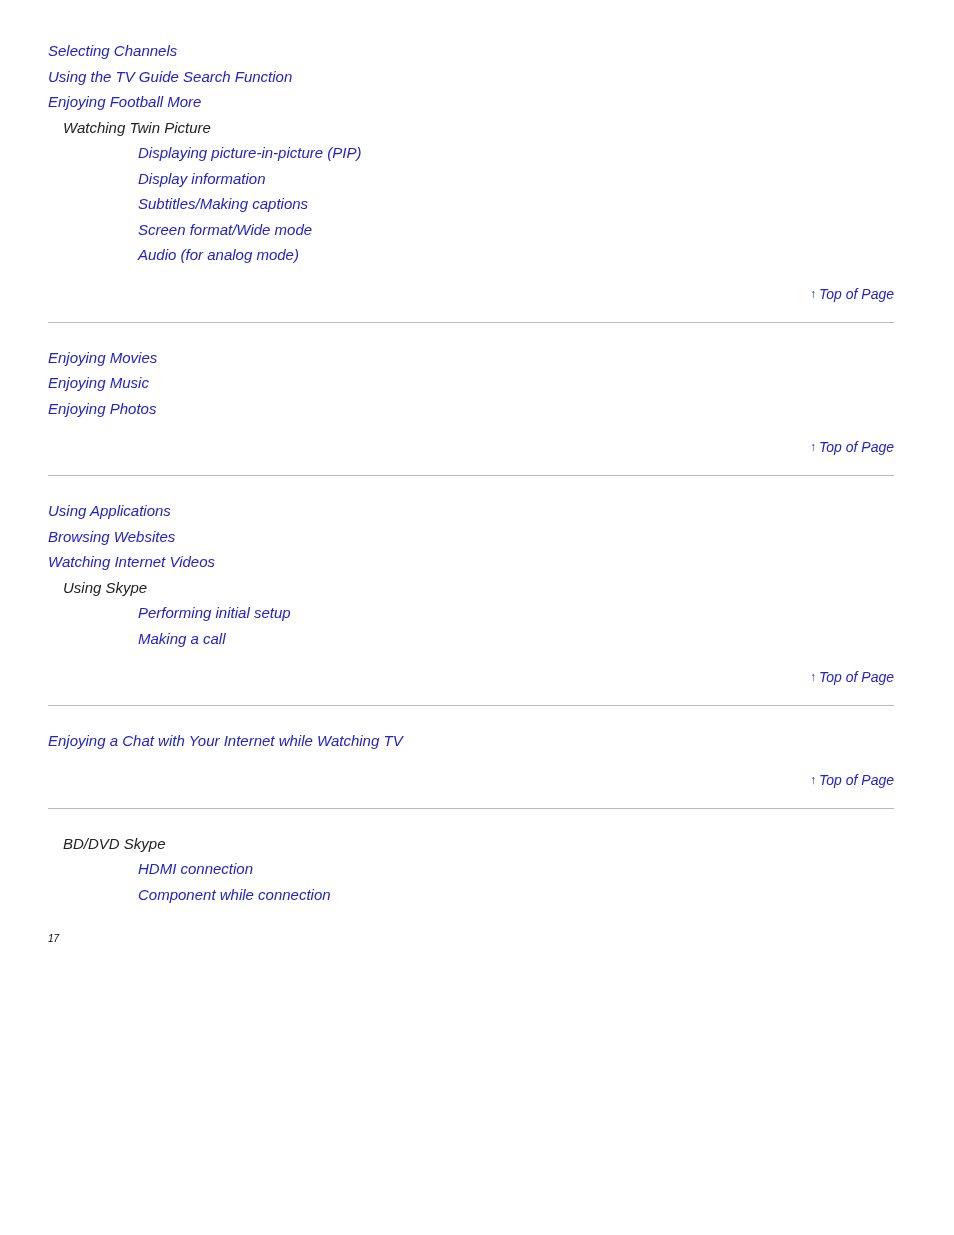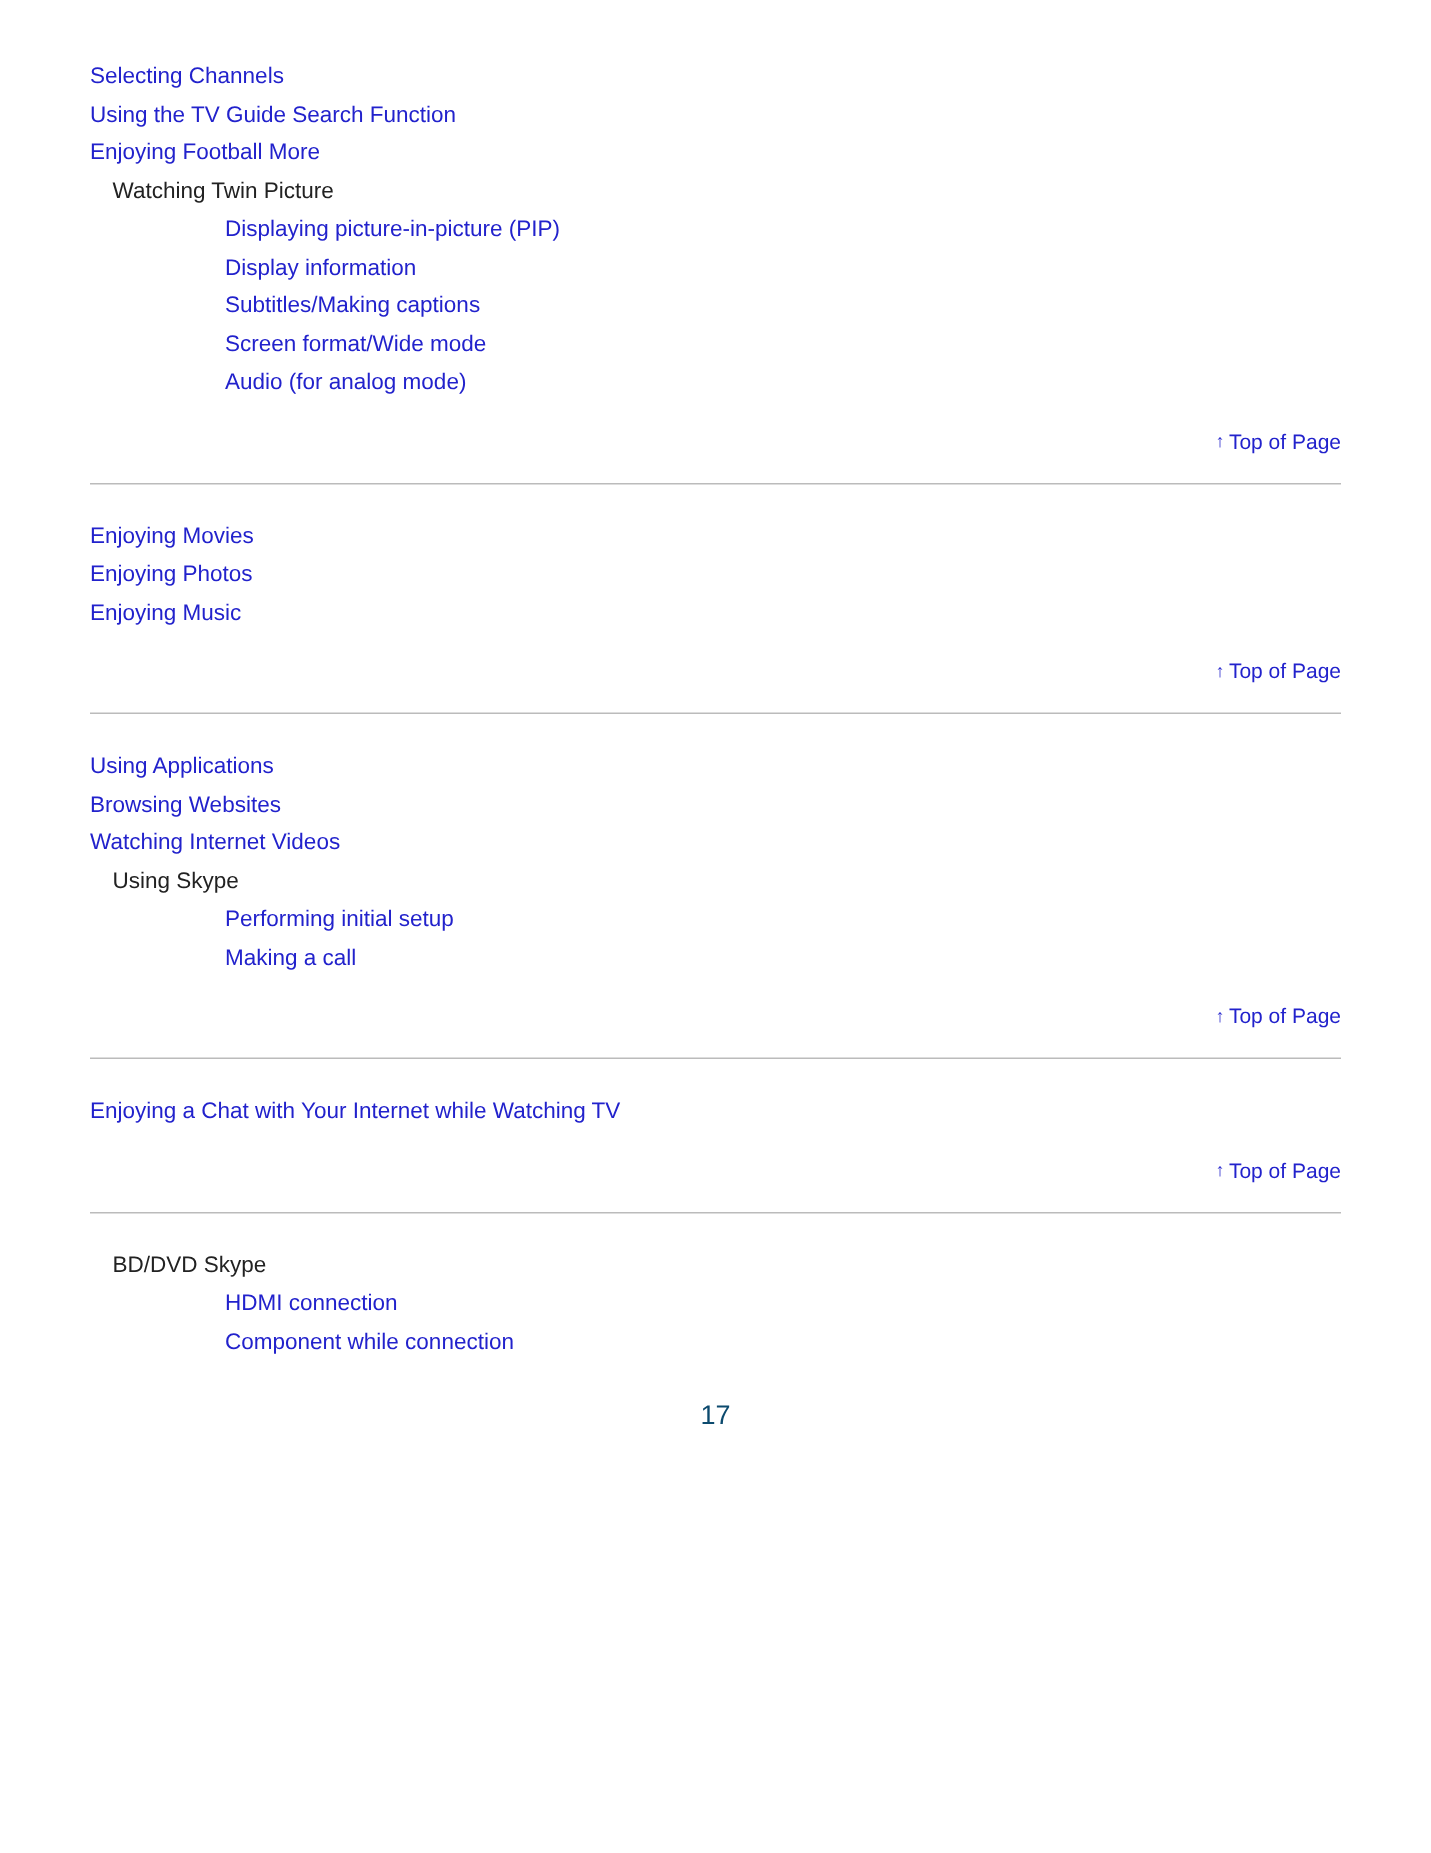--- a/index.html
+++ b/index.html
@@ -11,21 +11,22 @@
     body {
       background: #ffffff;
       font-family: Arial, Helvetica, sans-serif;
       font-size: 15px;
       color: #222;
       width: 954px;
       min-height: 1235px;
     }
 
     .page-container {
-      padding: 30px 60px 40px 60px;
+      padding: 30px 60px 40px 48px;
+      font-style: italic;
     }
 
     .link-item {
       color: #2222cc;
       text-decoration: none;
       display: block;
       line-height: 1.7;
     }
 
     .plain-item {
@@ -65,24 +66,24 @@
       align-items: center;
       gap: 3px;
     }
 
     .arrow-up {
       font-size: 12px;
     }
 
     .page-number-row {
       display: flex;
-      justify-content: center;
+      justify-content: flex-start;
       padding: 18px 0 4px 0;
-      color: #0c4a6e;
-      font-size: 18px;
+      color: #000000;
+      font-size: 10px;
     }
   </style>
 </head>
 <body>
 
 <div class="page-container">
 
   <div class="section">
     <a class="link-item">Selecting Channels</a>
     <a class="link-item">Using the TV Guide Search Function</a>
@@ -99,22 +100,22 @@
     <a class="top-of-page-link">
       <span class="arrow-up">↑</span>
       <span>Top of Page</span>
     </a>
   </div>
 
   <hr class="divider">
 
   <div class="section">
     <a class="link-item">Enjoying Movies</a>
+    <a class="link-item">Enjoying Music</a>
     <a class="link-item">Enjoying Photos</a>
-    <a class="link-item">Enjoying Music</a>
   </div>
 
   <div class="top-of-page-row">
     <a class="top-of-page-link">
       <span class="arrow-up">↑</span>
       <span>Top of Page</span>
     </a>
   </div>
 
   <hr class="divider">

